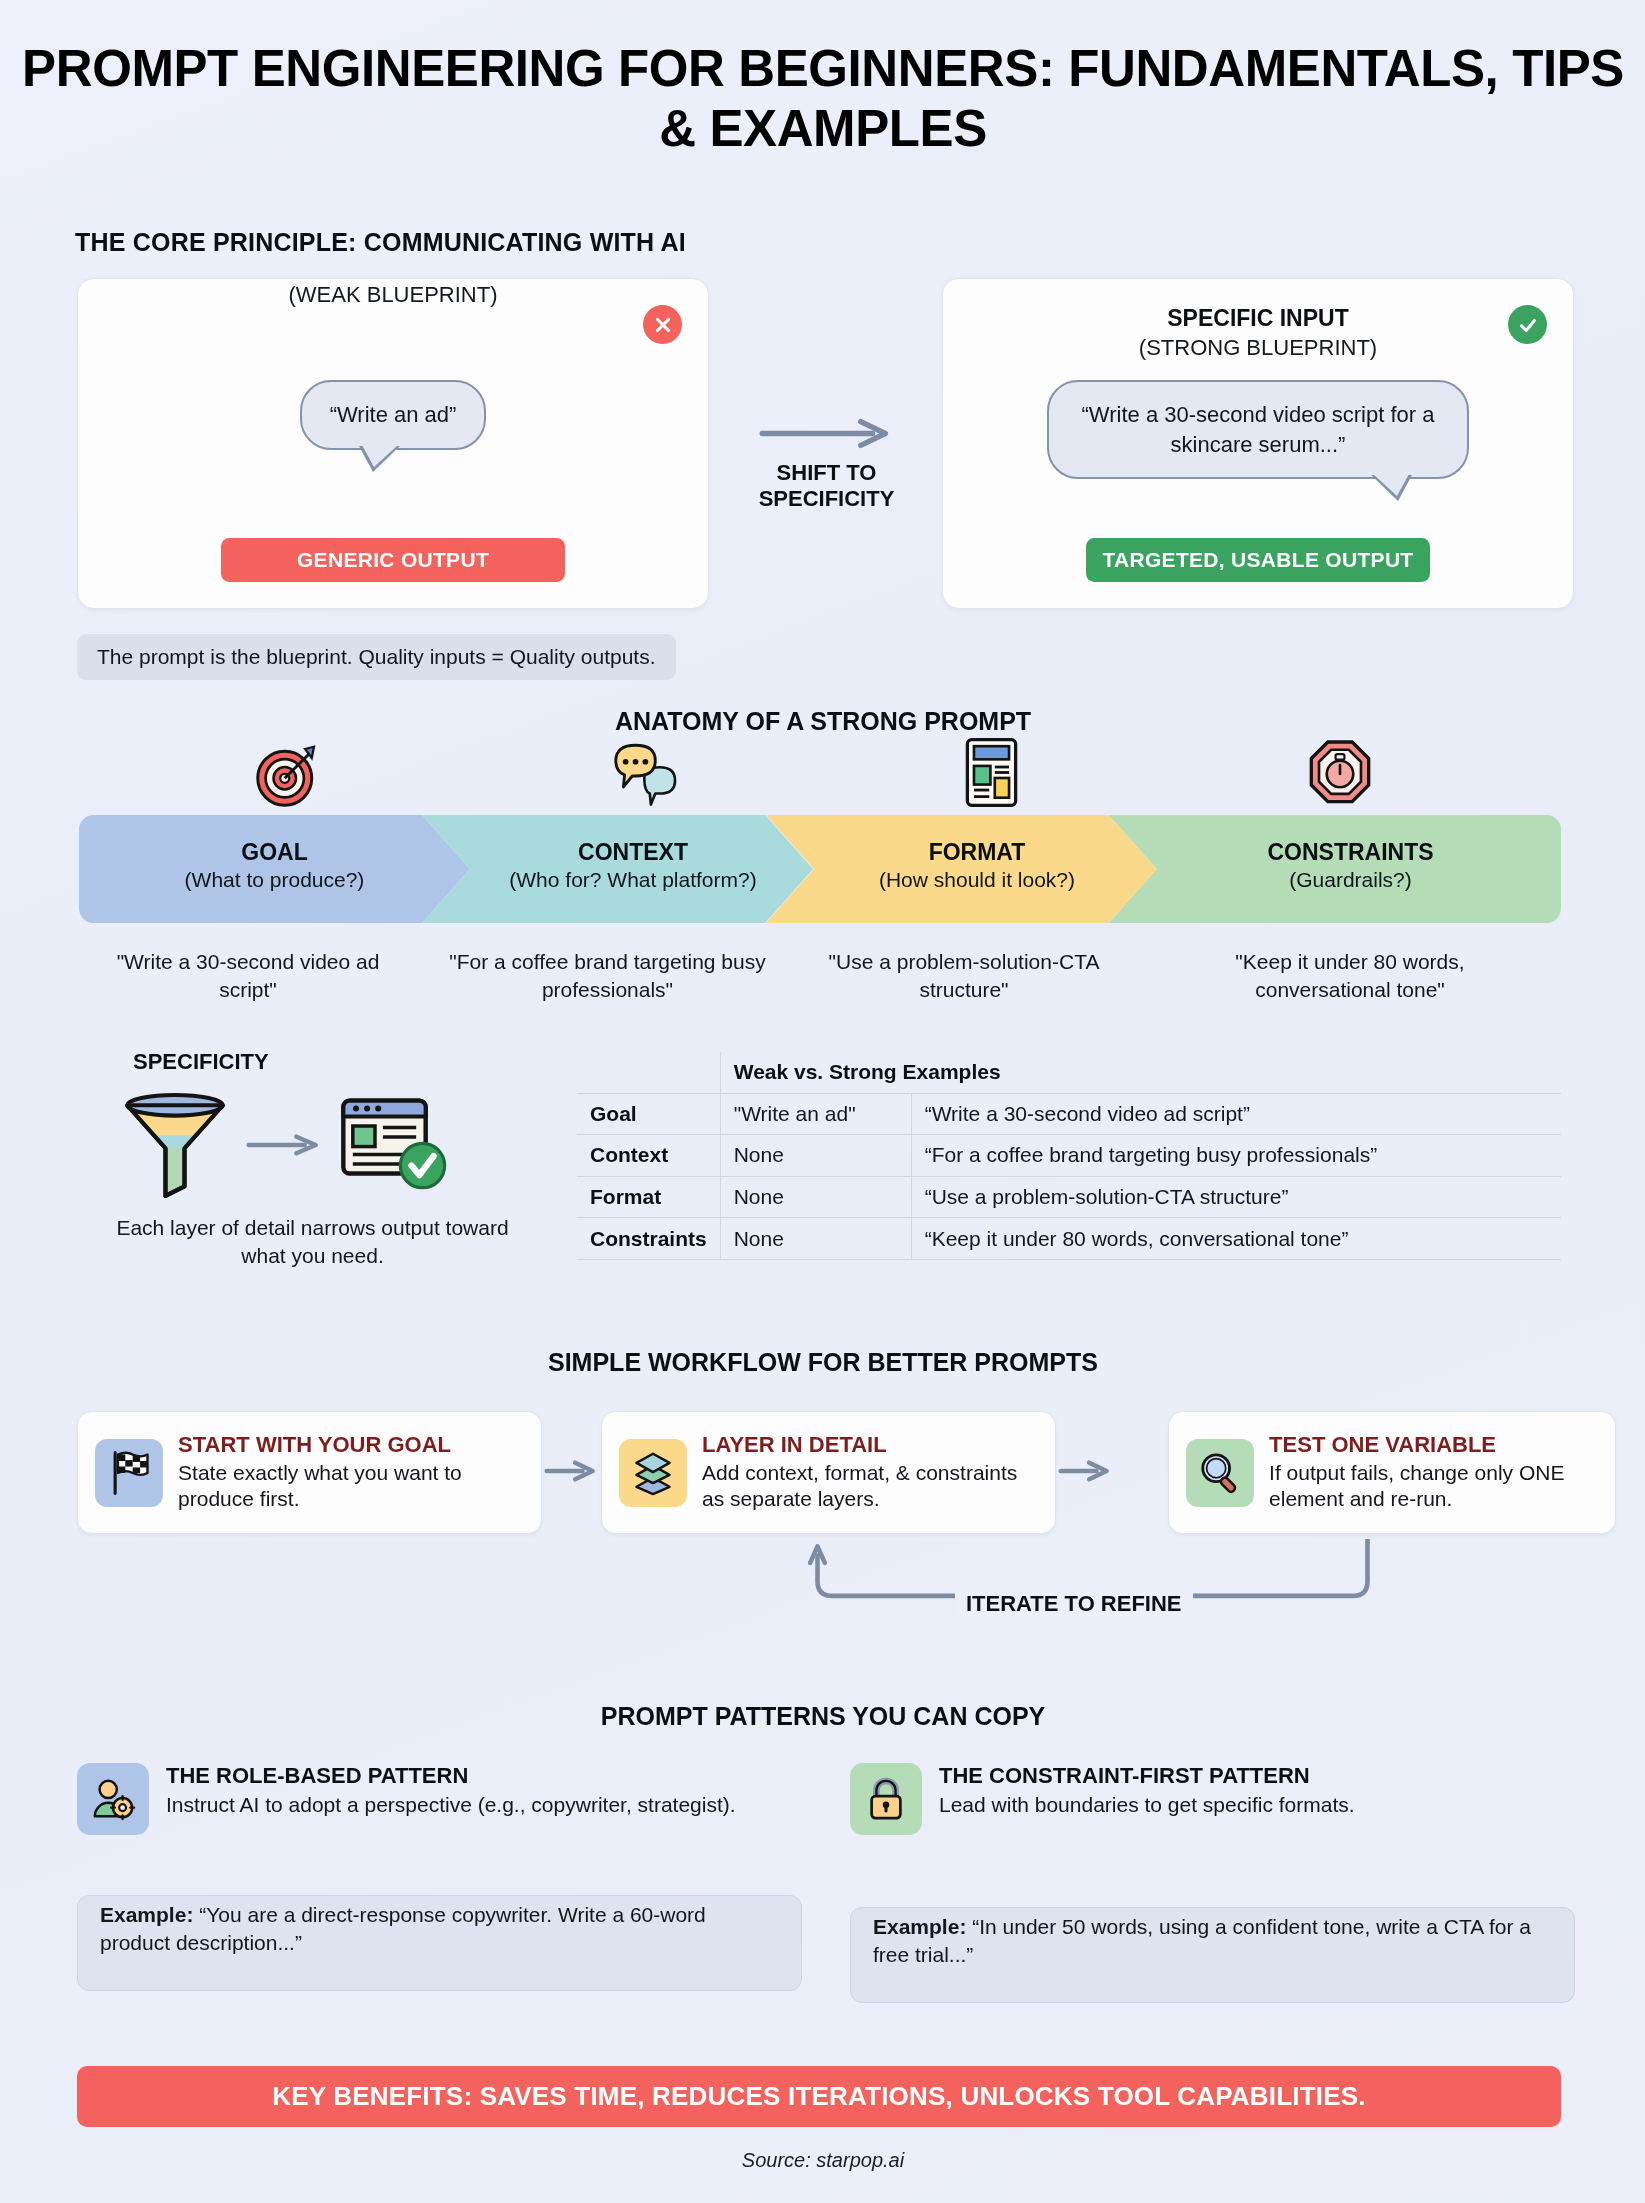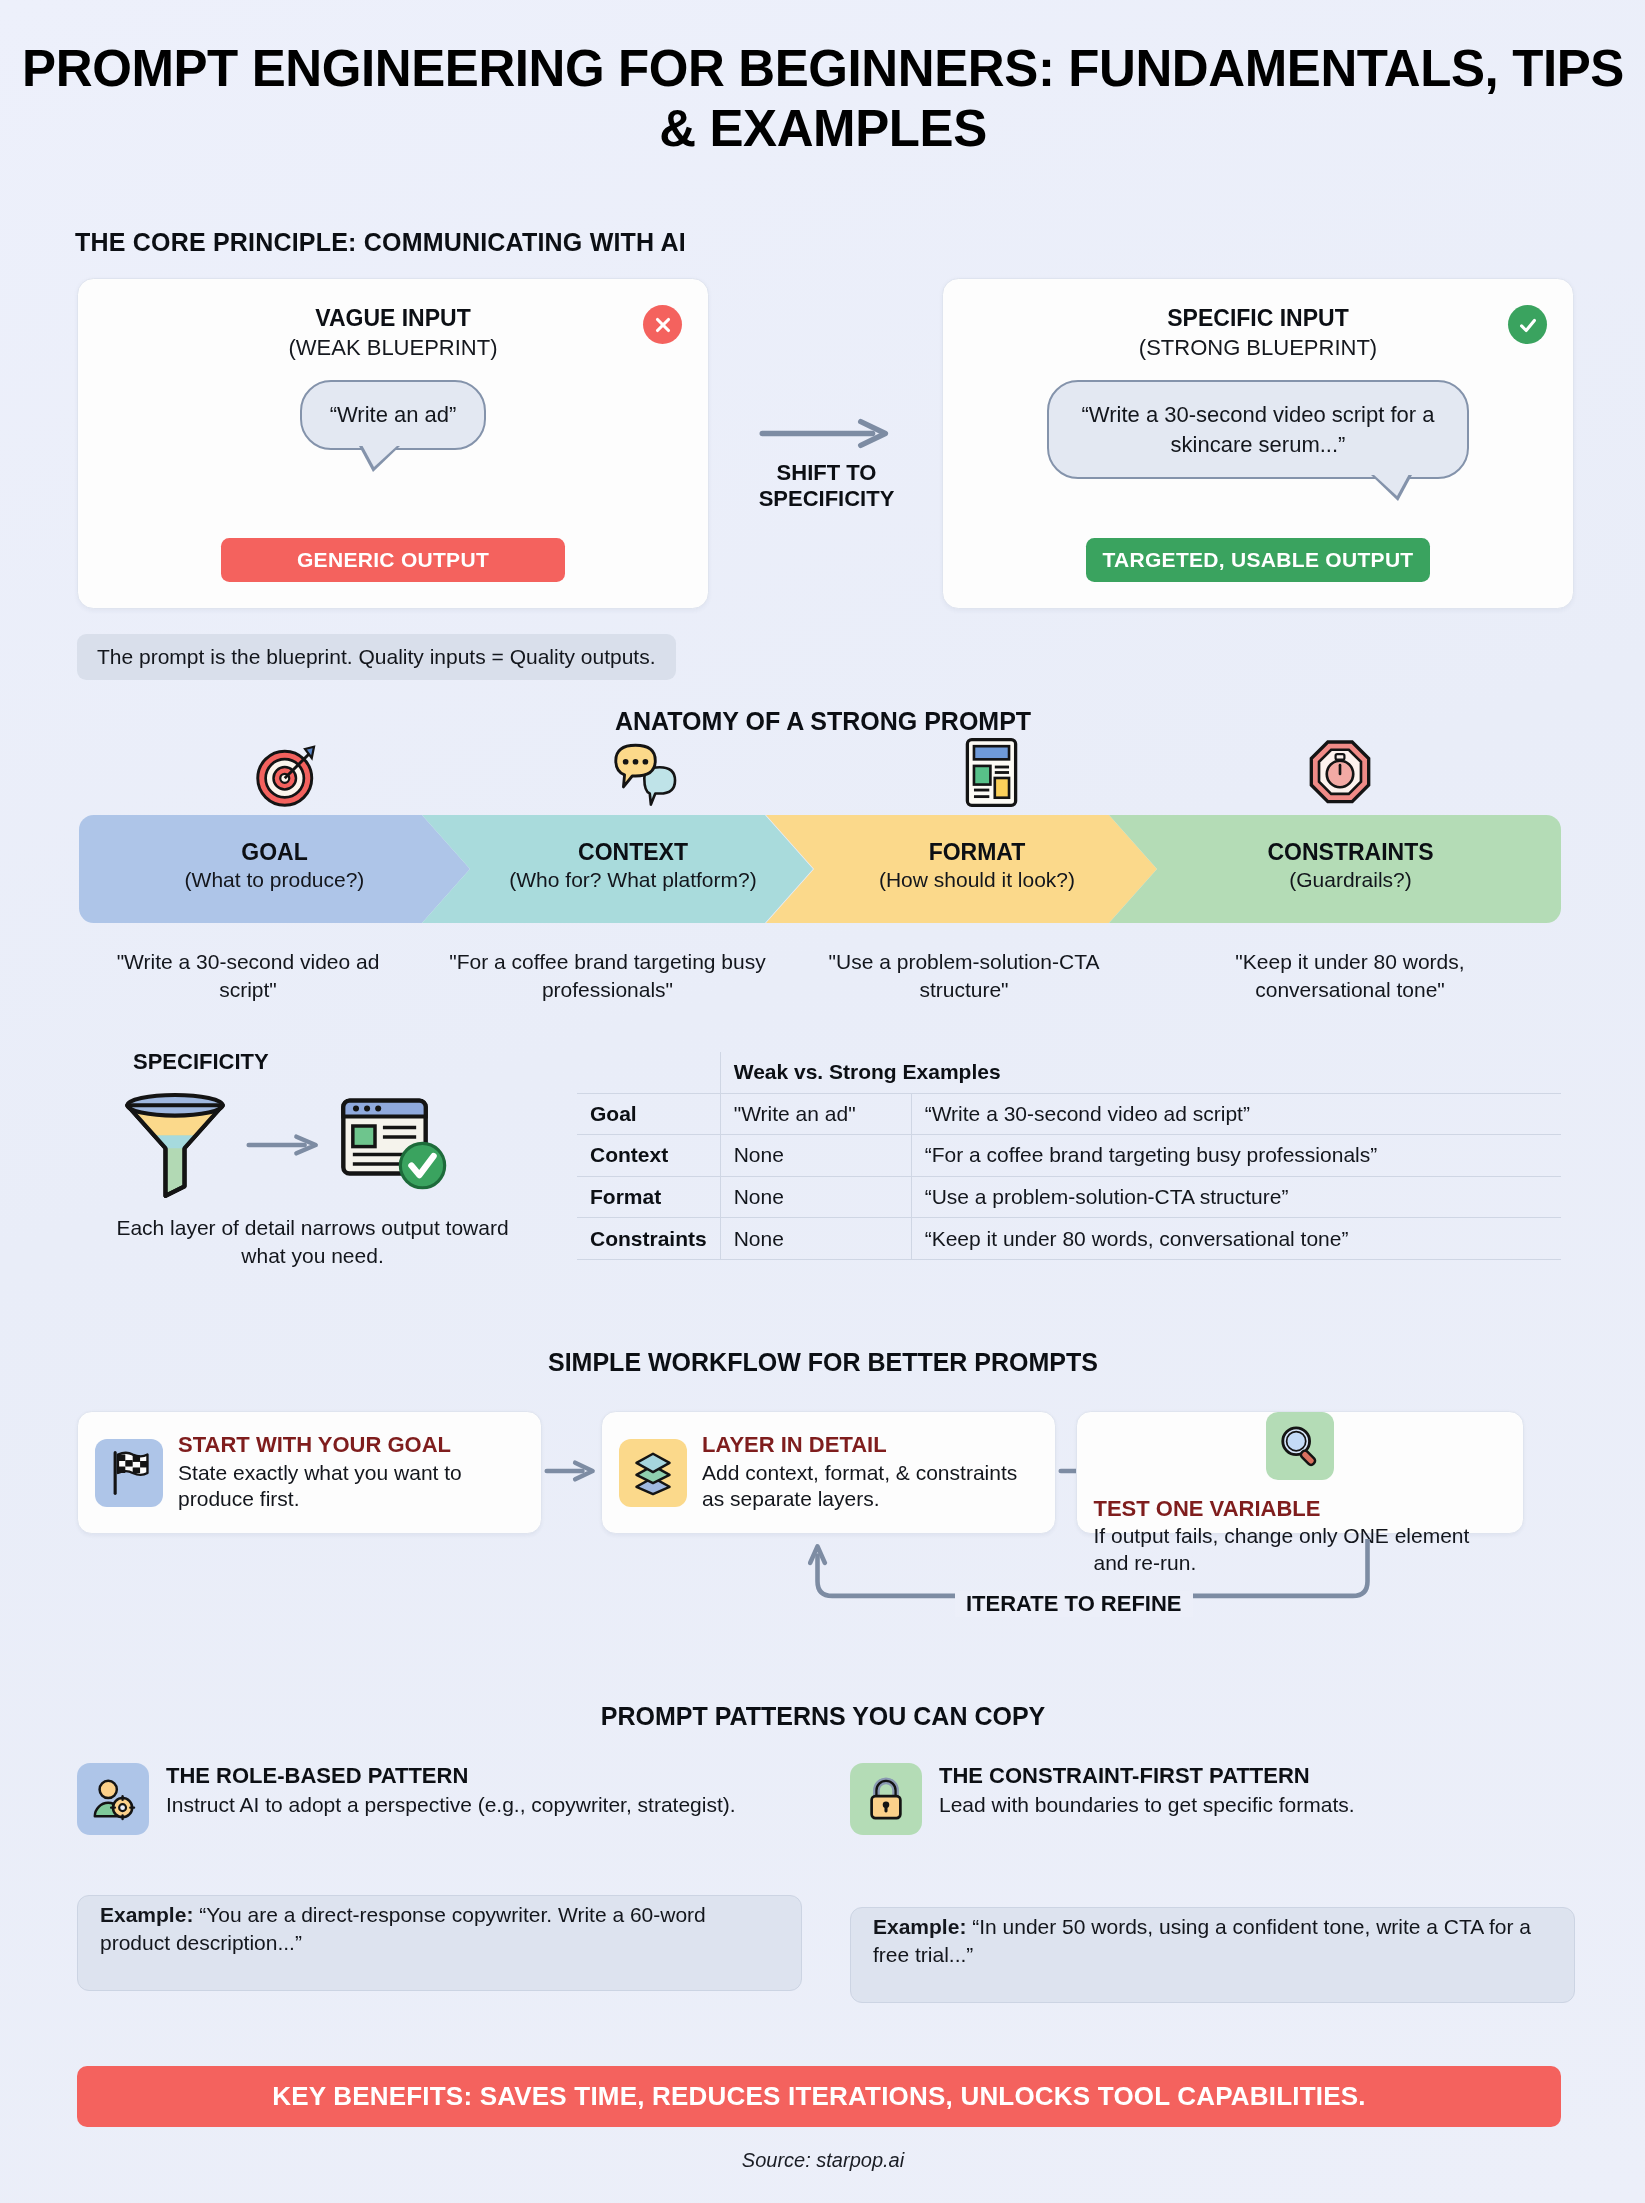--- a/index.html
+++ b/index.html
@@ -252,21 +252,21 @@
     background: #fdfdfd;
     border: 1.4px solid #dfe4ef;
     border-radius: 14.7px;
     display: flex; align-items: center;
     padding: 0 16.5px;
     gap: 15.6px;
     box-shadow: 0 1.8px 3.7px rgba(40,55,90,.05);
   }
   #wf-card-1 { left: 77px;  width: 465px; }
   #wf-card-2 { left: 601px; width: 455px; }
-  #wf-card-3 { left: 1076px; width: 448px; flex-direction: column; }
+  #wf-card-3 { left: 1168px; width: 448px; }
   .wf-icon {
     width: 68px; height: 68px;
     border-radius: 12px;
     display: flex; align-items: center; justify-content: center;
     flex: 0 0 auto;
   }
   .wf-text { display: flex; flex-direction: column; }
   .wf-title { font-size: 22px; font-weight: 700; color: #7f1d1d; }
   .wf-desc  { font-size: 21px; line-height: 1.28; color: #13161c; margin-top: 1.8px; }
 
@@ -347,21 +347,20 @@
 
   <div class="sec-h" id="core-principle-heading">THE CORE PRINCIPLE: COMMUNICATING WITH AI</div>
 
   <div class="cmp-card" id="vague-input-card">
     <div class="badge" id="vague-status-badge">
       <svg viewBox="0 0 24 24" fill="none" stroke="#fff" stroke-width="3.4" stroke-linecap="round">
         <line x1="6" y1="6" x2="18" y2="18"></line>
           <line x1="18" y1="6" x2="6" y2="18"></line>
       </svg>
     </div>
-    <div class="cmp-title">VAGUE INPUT</div>
     <div class="cmp-sub">(WEAK BLUEPRINT)</div>
     <div class="bubble-wrap">
       <div class="bubble" id="vague-bubble">“Write an ad”</div>
     </div>
     <div class="out-pill" id="generic-output-pill">GENERIC OUTPUT</div>
   </div>
 
   <div id="shift-arrow-group">
     <svg id="shift-arrow-svg" width="138" height="31" viewBox="0 0 150 34">
       <line x1="4" y1="17" x2="125" y2="17" stroke="#7d8ca3" stroke-width="6" stroke-linecap="round"></line>

